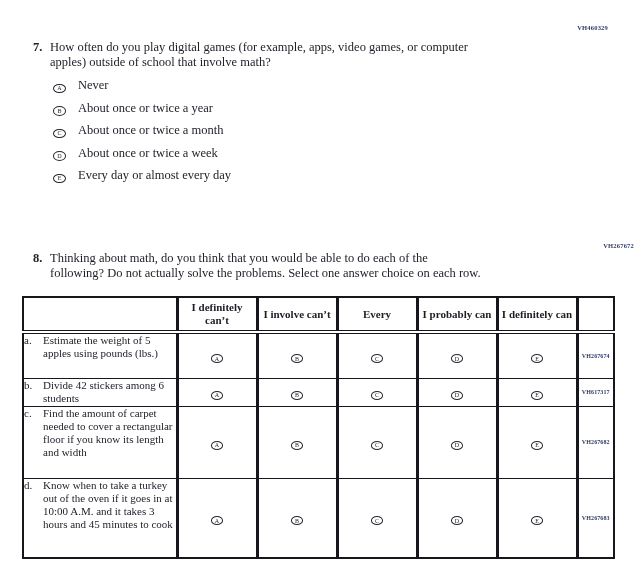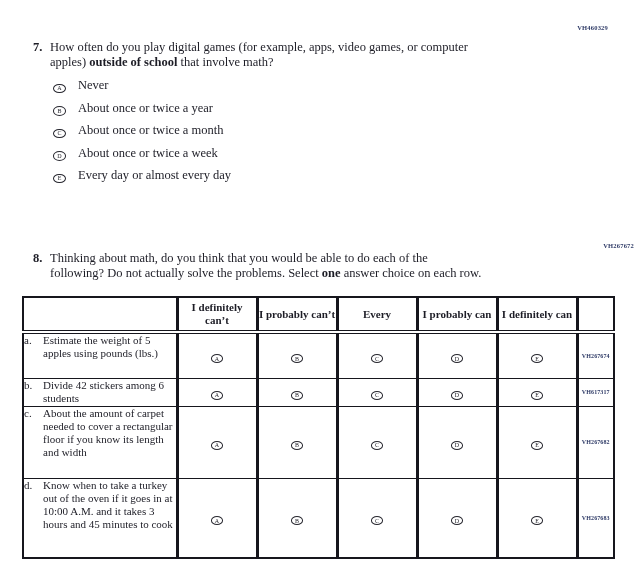--- a/index.html
+++ b/index.html
@@ -20,21 +20,21 @@
     font-weight: bold;
   }
   .q7-code { top: 24px; right: 31px; }
   .q8-code { top: 242px; right: 5px; }
 
   .question { position: absolute; display: flex; }
   .q7 { left: 33px; top: 40px; }
   .q8 { left: 33px; top: 251px; }
   .qnum { width: 17px; flex: none; font-weight: bold; font-size: 12.5px; line-height: 14.5px; }
   .qtext { font-size: 12.5px; line-height: 14.5px; }
-  .b { font-weight: bold; }
+  .b { font-weight: normal; }
 
   .options {
     position: absolute;
     left: 53px;
     top: 79px;
     display: flex;
     flex-direction: column;
     gap: 8.5px;
   }
   .option { display: flex; align-items: flex-end; height: 14px; }
@@ -166,21 +166,21 @@
         <col style="width:80px">
         <col style="width:80px">
         <col style="width:80px">
         <col style="width:80px">
         <col style="width:37px">
     </colgroup>
     <thead>
       <tr class="hdr-row">
         <th></th>
         <th class="ans">I definitely can’t</th>
-        <th class="ans">I probably can’t</th>
+        <th class="ans">I involve can’t</th>
         <th class="ans">Every</th>
         <th class="ans">I probably can</th>
         <th class="ans">I definitely can</th>
         <th class="code-col"></th>
       </tr>
     </thead>
     <tbody>
       <tr class="row-a">
         <td class="label-cell">
           <div class="label-wrap"><span class="row-id">a.</span><span>Estimate the weight of 5 apples using pounds (lbs.)</span></div>
@@ -218,21 +218,21 @@
         <td class="opt-cell ans"><span class="bubble">
               <span class="bl">D</span>
             </span></td>
         <td class="opt-cell ans"><span class="bubble">
               <span class="bl">E</span>
             </span></td>
         <td class="code-cell code-col">VH617317</td>
       </tr>
       <tr class="row-c">
         <td class="label-cell">
-          <div class="label-wrap"><span class="row-id">c.</span><span>About the amount of carpet needed to cover a rectangular floor if you know its length and width</span></div>
+          <div class="label-wrap"><span class="row-id">c.</span><span>Find the amount of carpet needed to cover a rectangular floor if you know its length and width</span></div>
         </td>
         <td class="opt-cell ans"><span class="bubble">
               <span class="bl">A</span>
             </span></td>
         <td class="opt-cell ans"><span class="bubble">
               <span class="bl">B</span>
             </span></td>
         <td class="opt-cell ans"><span class="bubble">
               <span class="bl">C</span>
             </span></td>

